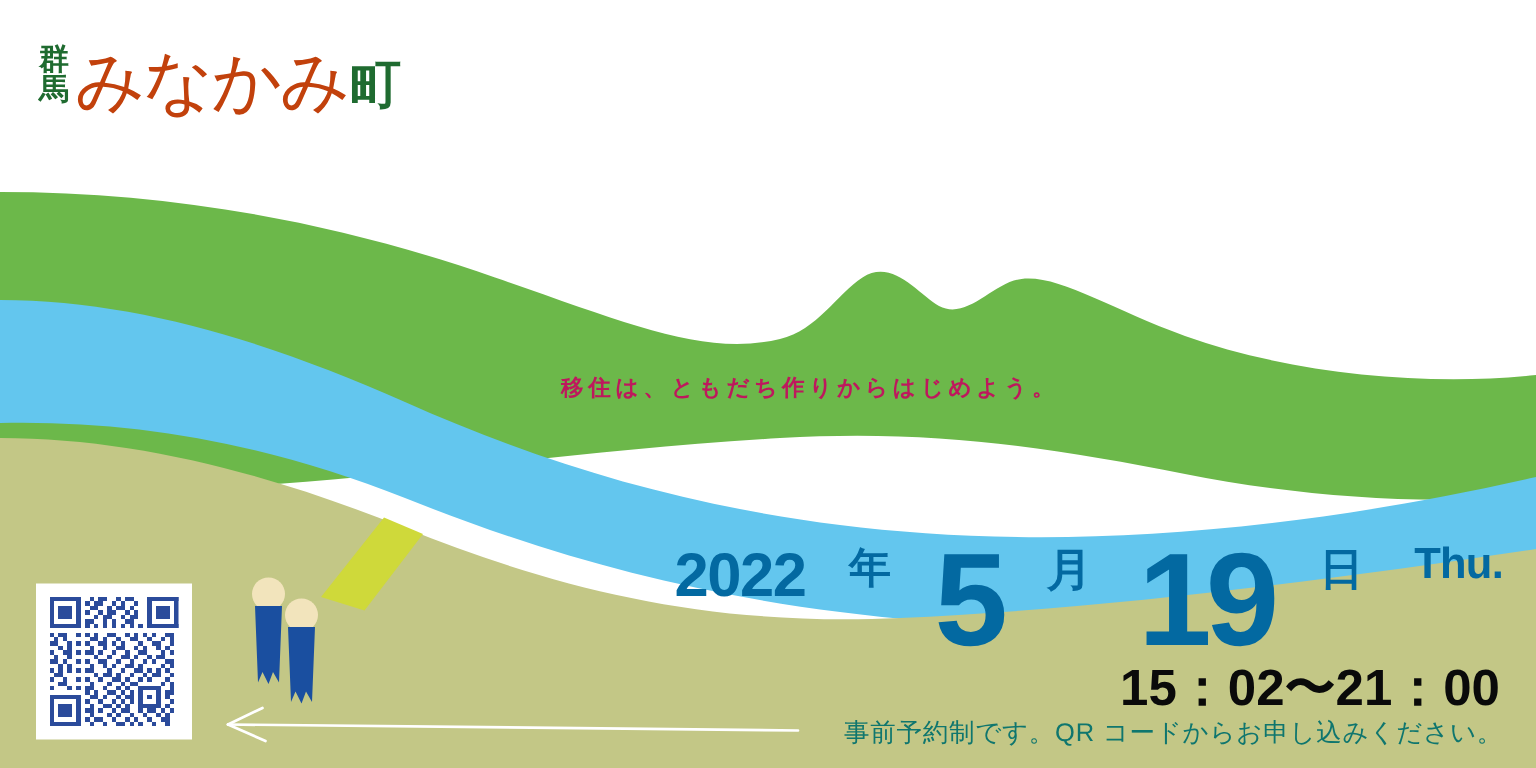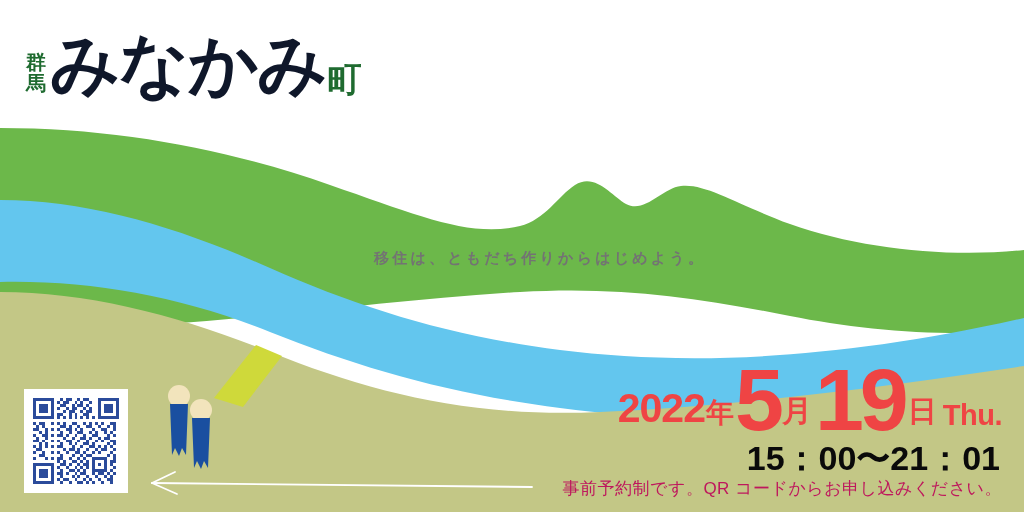--- a/index.html
+++ b/index.html
@@ -38,60 +38,61 @@
     justify-content: flex-end;
     color: #1f6b30;
     font-weight: bold;
     font-size: 20px;
     line-height: 1.02;
     letter-spacing: -1px;
     margin-right: 5px;
     margin-bottom: 6px;
   }
   .title-main {
-    color: #0f172a;
-    font-weight: bold;
-    font-size: 69px;
+    color: #c2410c;
+    font-weight: normal;
+    font-size: 46px;
     line-height: 1;
     letter-spacing: -1.5px;
   }
   .title-small {
     color: #1f6b30;
     font-weight: bold;
     font-size: 34px;
     line-height: 1;
     margin-left: 1px;
     margin-bottom: 3px;
     letter-spacing: -1px;
   }
   .title-gap { display: inline-block; width: 14px; }
 
   
   .tagline {
     position: absolute;
     left: 374px;
     top: 249px;
-    color: #737373;
+    color: #be185d;
     font-size: 15px;
     font-weight: bold;
     letter-spacing: 3.2px;
     z-index: 5;
     white-space: nowrap;
   }
 
   
   .date-line {
     position: absolute;
     right: 22px;
     top: 360px;
     display: flex;
-    align-items: flex-end;
-    color: #ef4444;
+    align-items: flex-start;
+    color: #0369a1;
     z-index: 6;
     white-space: nowrap;
+    gap: 28px;
   }
   .date-year {
     font-size: 41px;
     font-weight: bold;
     letter-spacing: -1px;
   }
   .date-kanji-year {
     font-size: 28px;
     font-weight: bold;
     margin-left: 1px;
@@ -133,21 +134,21 @@
     letter-spacing: 0px;
     z-index: 6;
     white-space: nowrap;
   }
 
   
   .footnote {
     position: absolute;
     right: 22px;
     top: 477px;
-    color: #be185d;
+    color: #0f766e;
     font-size: 17px;
     letter-spacing: 0.5px;
     z-index: 6;
     white-space: nowrap;
   }
 
   
   .qr-card {
     position: absolute;
     left: 24px;
@@ -237,21 +238,21 @@
   <div class="date-line">
     <span class="date-year">2022</span>
     <span class="date-kanji-year">年</span>
     <span class="date-big">5</span>
     <span class="date-kanji-month">月</span>
     <span class="date-big">19</span>
     <span class="date-kanji-day">日</span>
     <span class="date-dow">Thu.</span>
   </div>
 
-  <div class="time-line">15：00〜21：01</div>
+  <div class="time-line">15：02〜21：00</div>
 
   <div class="footnote">事前予約制です。QR コードからお申し込みください。</div>
 
   <div class="qr-card">
     <svg width="86" height="86" viewBox="0 0 29 29" shape-rendering="crispEdges">
       <rect width="29" height="29" fill="#ffffff"></rect>
       <g fill="#2b4b9b">
 
         <rect x="0" y="0" width="7" height="1"></rect>
           <rect x="0" y="6" width="7" height="1"></rect>

